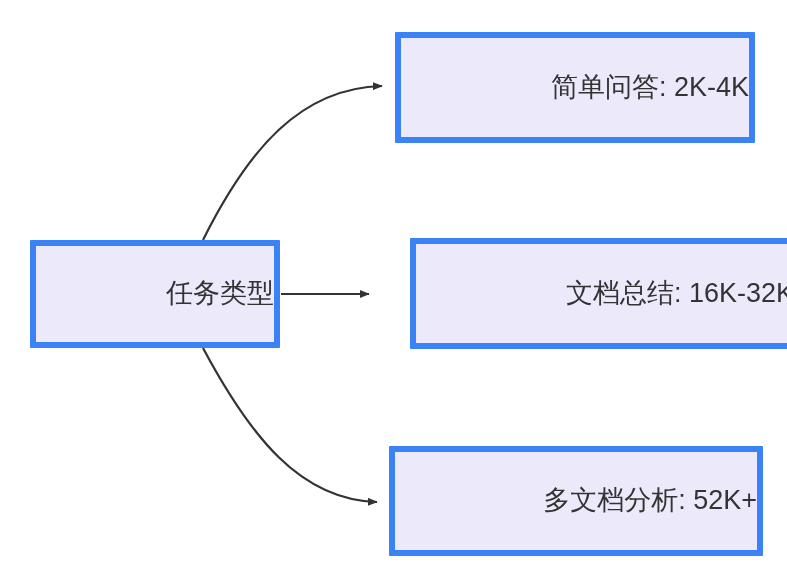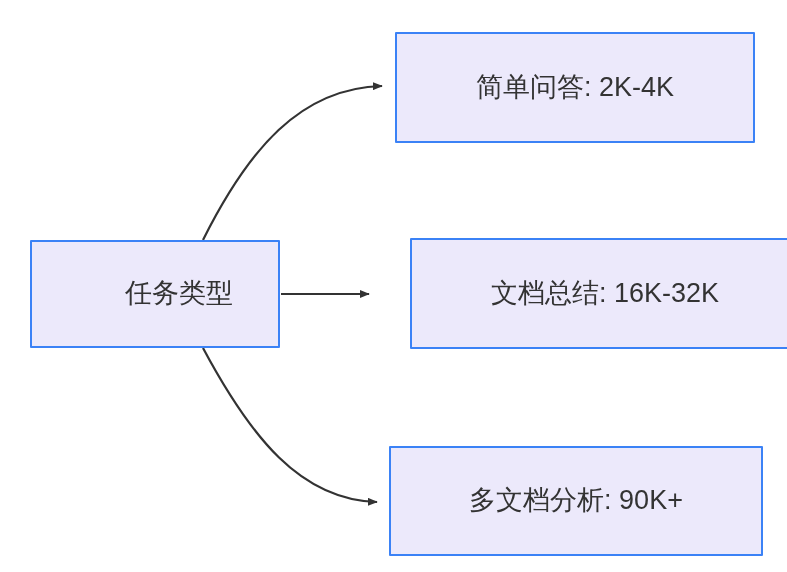--- a/index.html
+++ b/index.html
@@ -24,25 +24,25 @@
     left: 0;
     top: 0;
     width: 787px;
     height: 572px;
     pointer-events: none;
   }
   .node {
     position: absolute;
     box-sizing: border-box;
     background: #ece9fb;
-    border: 2px solid #3b82f6;
+    border: 6px solid #3b82f6;
     border-radius: 1px;
     display: flex;
     align-items: center;
-    justify-content: center;
+    justify-content: flex-end;
     text-align: center;
   }
   .node-label {
     color: #333333;
     font-size: 27px;
     line-height: 1.15;
     letter-spacing: 0px;
     white-space: nowrap;
   }
   
@@ -76,16 +76,16 @@
 
   <div class="node" id="node-simple-qa">
     <span class="node-label">简单问答: 2K-4K</span>
   </div>
 
   <div class="node" id="node-doc-sum">
     <span class="node-label">文档总结: 16K-32K</span>
   </div>
 
   <div class="node" id="node-multi-doc">
-    <span class="node-label">多文档分析: 90K+</span>
+    <span class="node-label">多文档分析: 52K+</span>
   </div>
 
 </div>
 
 </body></html>

